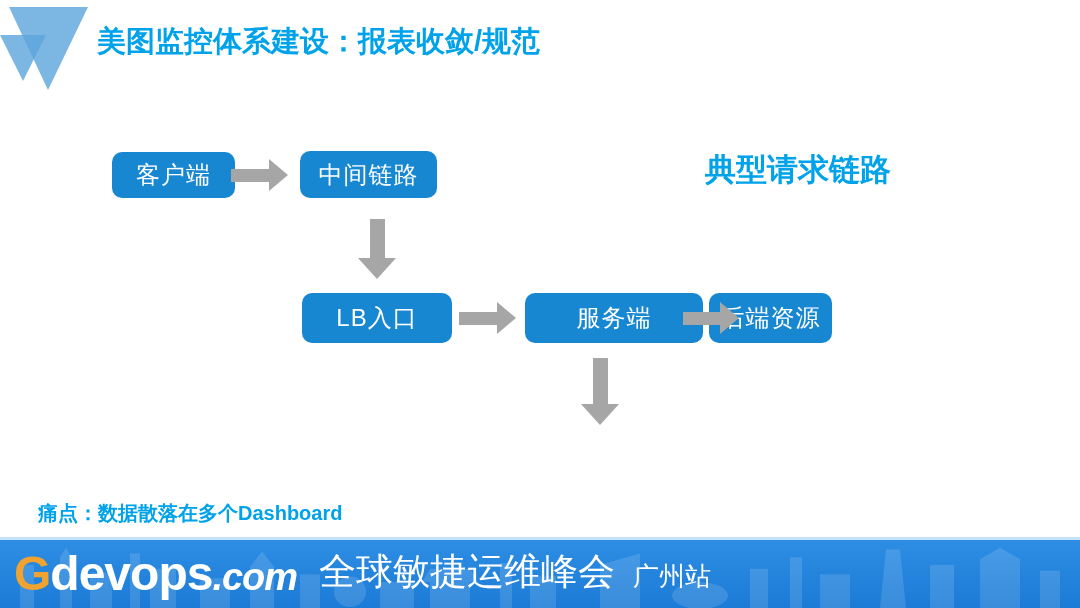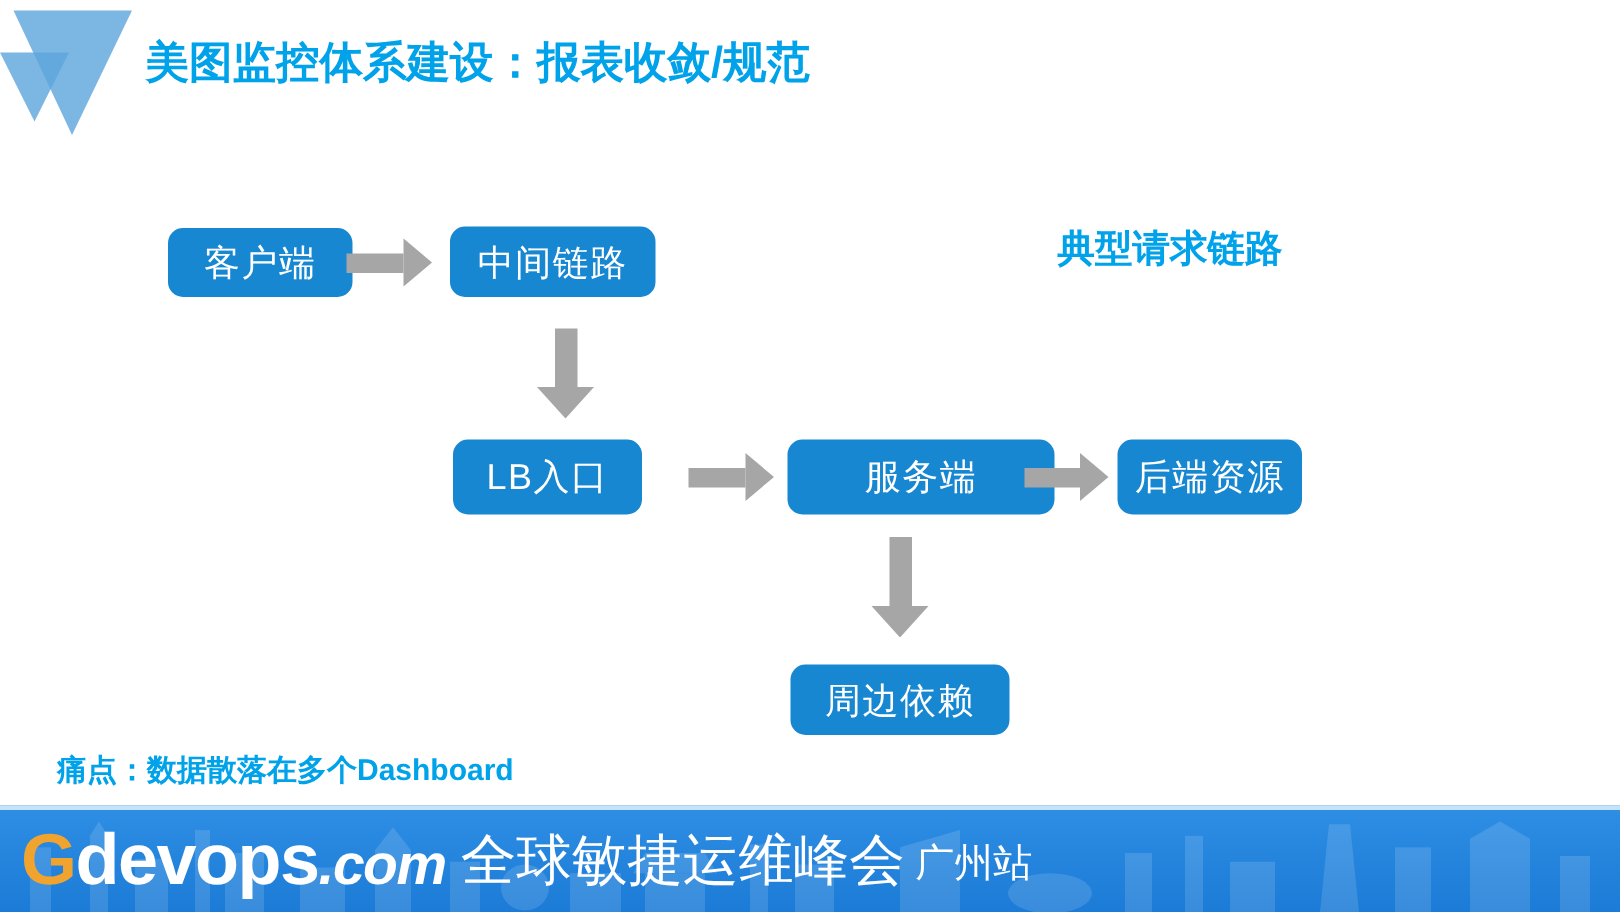--- a/index.html
+++ b/index.html
@@ -18,21 +18,21 @@
 
   
   .title{
     position:absolute;left:97px;top:22px;
     font-size:29px;font-weight:bold;
     color:var(--title-color,#00A2E9);
     white-space:nowrap;
   }
   .diagram-label{
     position:absolute;left:705px;top:149px;
-    font-size:25px;font-weight:bold;
+    font-size:31px;font-weight:bold;
     color:var(--title-color,#00A2E9);
     white-space:nowrap;
   }
   .pain{
     position:absolute;left:38px;top:500px;
     font-size:20px;font-weight:bold;
     color:var(--title-color,#00A2E9);
     white-space:nowrap;
   }
 
@@ -72,50 +72,49 @@
   .skyline{position:absolute;inset:0;width:100%;height:100%;}
   .footer > div{position:relative;z-index:1;}
   .brand{
     font-weight:bold;color:var(--footer-text-color,#ffffff);
     font-size:48px;letter-spacing:-1px;line-height:1;
     display:flex;align-items:baseline;
   }
   .brand .g{color:var(--brand-g-color,#F0A32F);}
   .brand .dotcom{font-size:38px;font-style:italic;}
   .conf{
-    font-family:Liberation Serif, serif;
+    font-family:Liberation Mono, monospace;
     color:var(--footer-text-color,#ffffff);
-    font-size:37px;margin-left:10px;line-height:1;white-space:nowrap;
+    font-size:37px;margin-left:22px;line-height:1;white-space:nowrap;
   }
   .station{
     font-family:"DejaVu Serif","Liberation Serif",serif;
     color:var(--footer-text-color,#ffffff);
-    font-size:26px;margin-left:7px;margin-top:4px;line-height:1;white-space:nowrap;
+    font-size:26px;margin-left:18px;margin-top:4px;line-height:1;white-space:nowrap;
   }
 </style>
 </head>
 <body>
 
 <div class="slide">
 
   <svg class="logo" viewBox="0 0 95 92">
     <polygon points="9,5 88,5 48,88" fill-opacity="0.82"></polygon>
     <polygon points="0,33 46,33 23,79" fill-opacity="0.82"></polygon>
   </svg>
 
   <div class="title">美图监控体系建设：报表收敛/规范</div>
 
   <div class="diagram-label">典型请求链路</div>
 
   <div class="node" style="left:112px;top:152px;width:123px;height:46px">客户端</div>
   <div class="node" style="left:300px;top:151px;width:137px;height:47px">中间链路</div>
-  <div class="node" style="left:302px;top:293px;width:126px;height:50px">LB入口</div>
+  <div class="node" style="left:302px;top:293px;width:150px;height:50px">LB入口</div>
   <div class="node" style="left:525px;top:293px;width:178px;height:50px">服务端</div>
-  <div class="node" style="left:745px;top:293px;width:123px;height:50px">后端资源</div>
-  <div class="node" style="left:527px;top:443px;width:146px;height:47px">周边依赖</div>
+  <div class="node" style="left:709px;top:293px;width:123px;height:50px">后端资源</div>
 
   <div class="arrow-r" style="left:231px;top:159px;width:57px">
       <i class="sh"></i>
       <i class="hd"></i>
     </div>
   <div class="arrow-d" style="left:358px;top:219px;height:60px">
       <i class="sh"></i>
       <i class="hd"></i>
     </div>
   <div class="arrow-r" style="left:459px;top:302px;width:57px">

